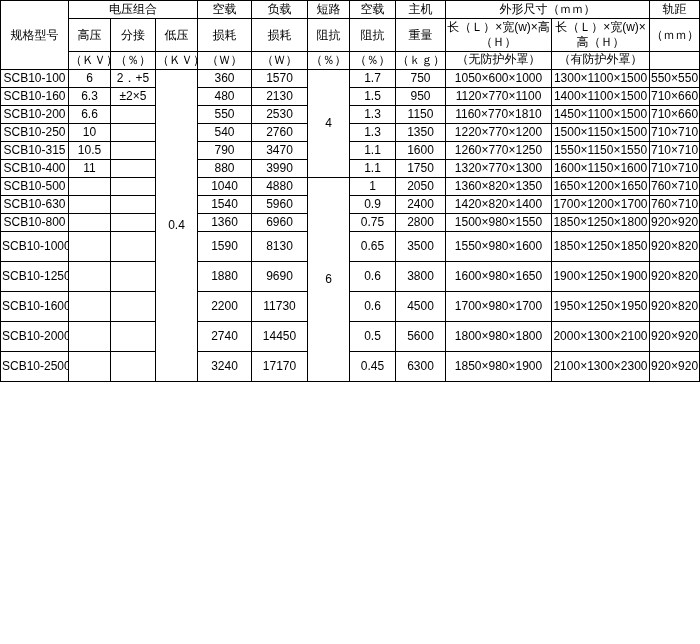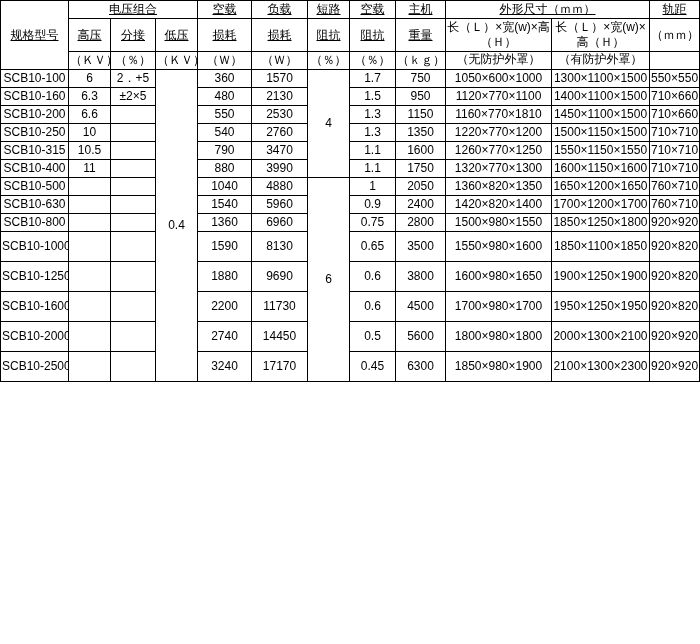--- a/index.html
+++ b/index.html
@@ -39,21 +39,20 @@
     text-align: left;
     padding-left: 6px;
     white-space: normal;
     line-height: 1.5;
   }
   td.dims {
     font-size: 11.5px;
   }
   th.hdr {
     font-size: 12.5px;
-    text-decoration: underline;
   }
   .sub {
     font-size: 11px;
   }
   .note {
     font-size: 10.5px;
     font-family: Liberation Mono, monospace;
   }
   .tall {
     height: 30px;
@@ -231,21 +230,21 @@
       </tr>
       <tr class="tall">
         <td class="model">SCB10-1000</td>
         <td></td>
         <td></td>
         <td>1590</td>
         <td>8130</td>
         <td>0.65</td>
         <td>3500</td>
         <td class="dims">1550×980×1600</td>
-        <td class="dims">1850×1100×1850</td>
+        <td class="dims">1850×1250×1850</td>
         <td>920×820</td>
       </tr>
       <tr class="tall">
         <td class="model">SCB10-1250</td>
         <td></td>
         <td></td>
         <td>1880</td>
         <td>9690</td>
         <td>0.6</td>
         <td>3800</td>

